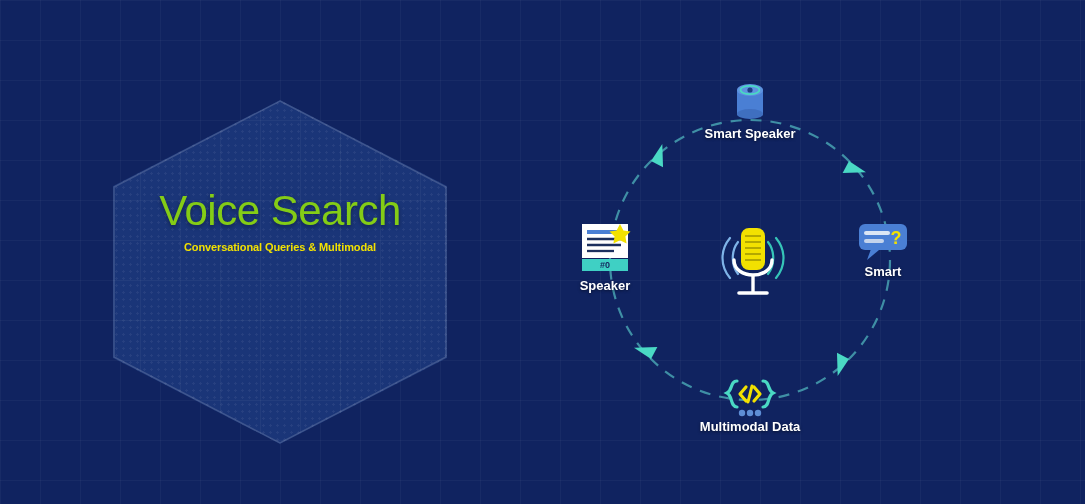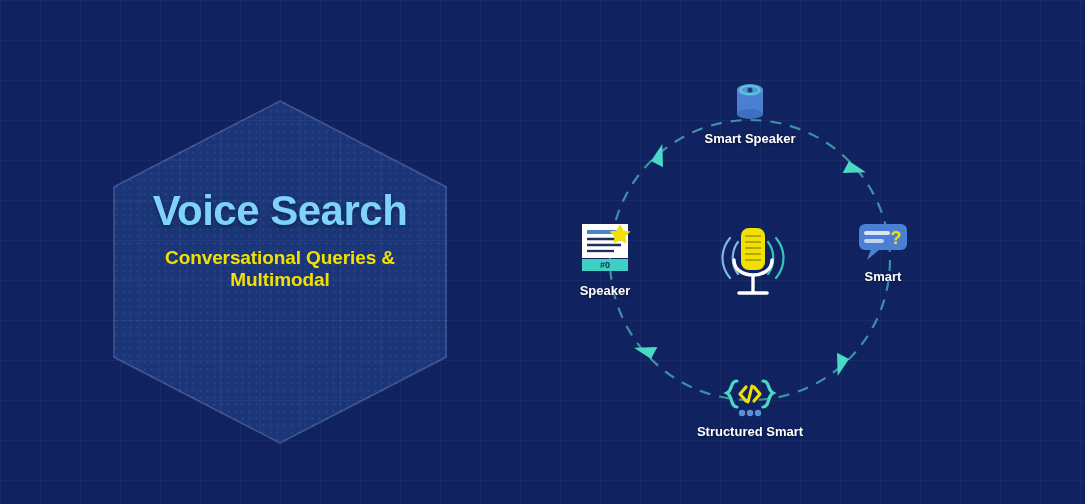--- a/index.html
+++ b/index.html
@@ -66,31 +66,31 @@
     background-size: 40px 40px;
     background-position: -13px -20px;
   }
   #hex-text {
     position: absolute;
     left: 0; right: 0;
     top: 88px;
     text-align: center;
   }
   #title-line1, #title-line2 {
-    color: #7dd3fc;
+    color: #84cc16;
     font-size: 42px;
-    font-weight: bold;
+    font-weight: normal;
     line-height: 46px;
     letter-spacing: -0.5px;
     text-shadow: 0 2px 4px rgba(0,0,0,.35);
   }
   #subtitle {
-    margin-top: 13px;
+    margin-top: 7px;
     color: #f2e100;
-    font-size: 19px;
+    font-size: 11px;
     font-weight: bold;
     letter-spacing: -0.1px;
   }
 
   
   #diagram {
     position: absolute;
     left: 530px;
     top: 50px;
     width: 450px;
@@ -100,21 +100,20 @@
 
   .node {
     position: absolute;
     text-align: center;
     width: 150px;
   }
   .node-label {
     color: #ffffff;
     font-size: 13px;
     font-weight: bold;
-    margin-top: 5px;
     text-shadow: 0 1px 3px rgba(0,0,0,.5);
     white-space: nowrap;
   }
   .node-art { display: block; margin: 0 auto; }
 
   
   #node-smart-speaker { left: 145px; top: 28px; }
   #node-query        { left: 278px; top: 172px; }
   #node-structured   { left: 145px; top: 325px; }
   #node-snippets     { left: 0px;   top: 172px; }
@@ -211,21 +210,21 @@
       <svg class="node-art" width="74" height="44" viewBox="0 0 74 44">
         <path d="M24 6 C17 6 20 15 14 18 C20 21 17 32 24 32" fill="none" stroke="#4ad9c4" stroke-width="3.2" stroke-linecap="round"></path>
         <path d="M50 6 C57 6 54 15 60 18 C54 21 57 32 50 32" fill="none" stroke="#4ad9c4" stroke-width="3.2" stroke-linecap="round"></path>
         <path d="M33 12 L27 19 L33 26" fill="none" stroke="#f2e100" stroke-width="3.2" stroke-linecap="round" stroke-linejoin="round"></path>
         <line x1="39" y1="11" x2="35" y2="27" stroke="#f2e100" stroke-width="3" stroke-linecap="round"></line>
         <path d="M41 12 L47 19 L41 26" fill="none" stroke="#f2e100" stroke-width="3.2" stroke-linecap="round" stroke-linejoin="round"></path>
         <circle cx="29" cy="38" r="3.2" fill="#5e8ed6"></circle>
         <circle cx="37" cy="38" r="3.2" fill="#5e8ed6"></circle>
         <circle cx="45" cy="38" r="3.2" fill="#5e8ed6"></circle>
       </svg>
-      <div class="node-label">Structured Smart</div>
+      <div class="node-label">Multimodal Data</div>
     </div>
 
     <div class="node" id="node-snippets">
       <svg class="node-art" width="62" height="56" viewBox="0 0 62 56">
         <rect x="8" y="2" width="46" height="34" fill="#ffffff"></rect>
         <rect x="13" y="8" width="30" height="4" fill="#4a7fd4"></rect>
         <g stroke="#1c2f5e" stroke-width="2.3">
           <line x1="13" y1="17" x2="47" y2="17"></line>
           <line x1="13" y1="23" x2="47" y2="23"></line>
           <line x1="13" y1="29" x2="40" y2="29"></line>

